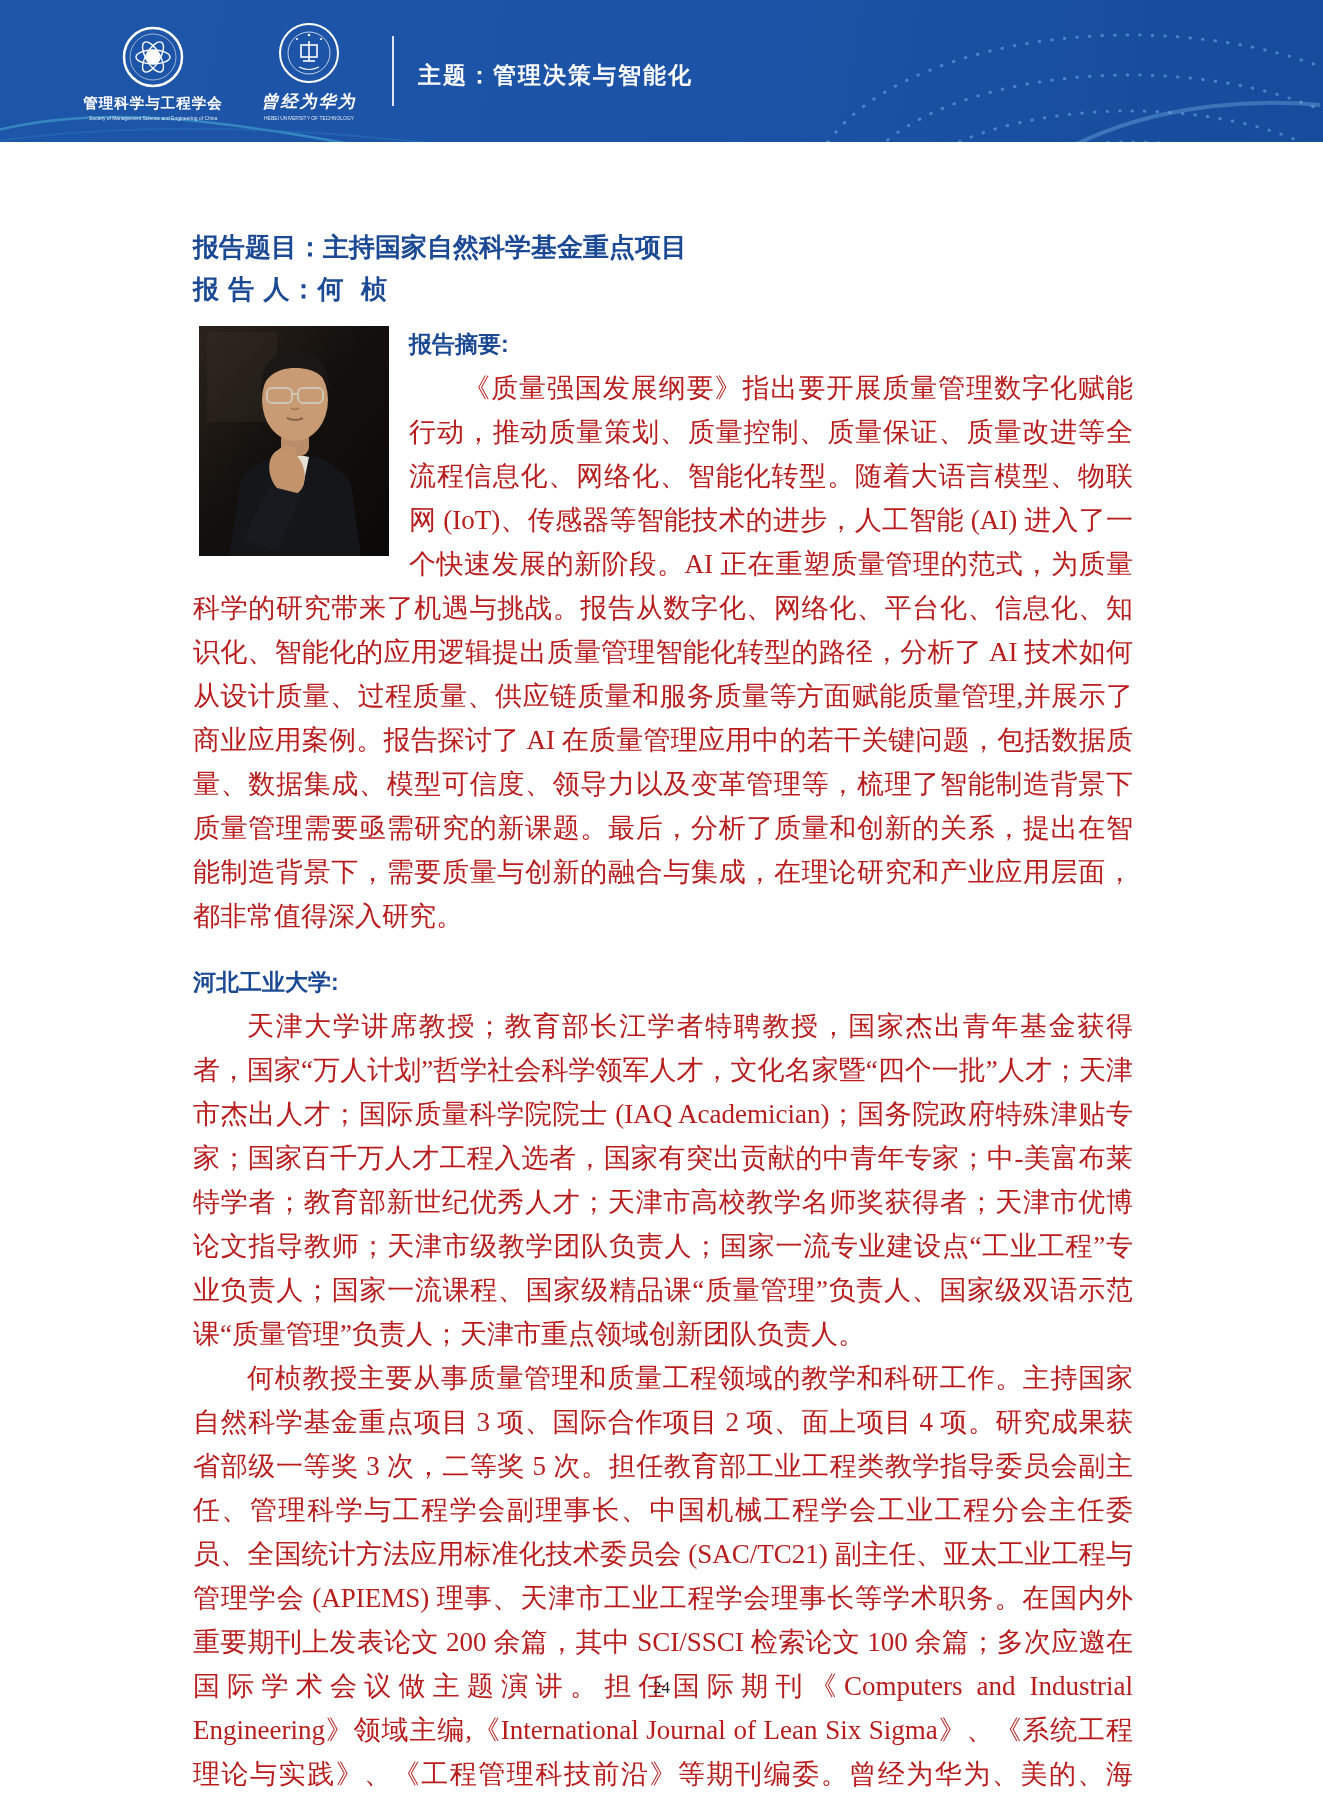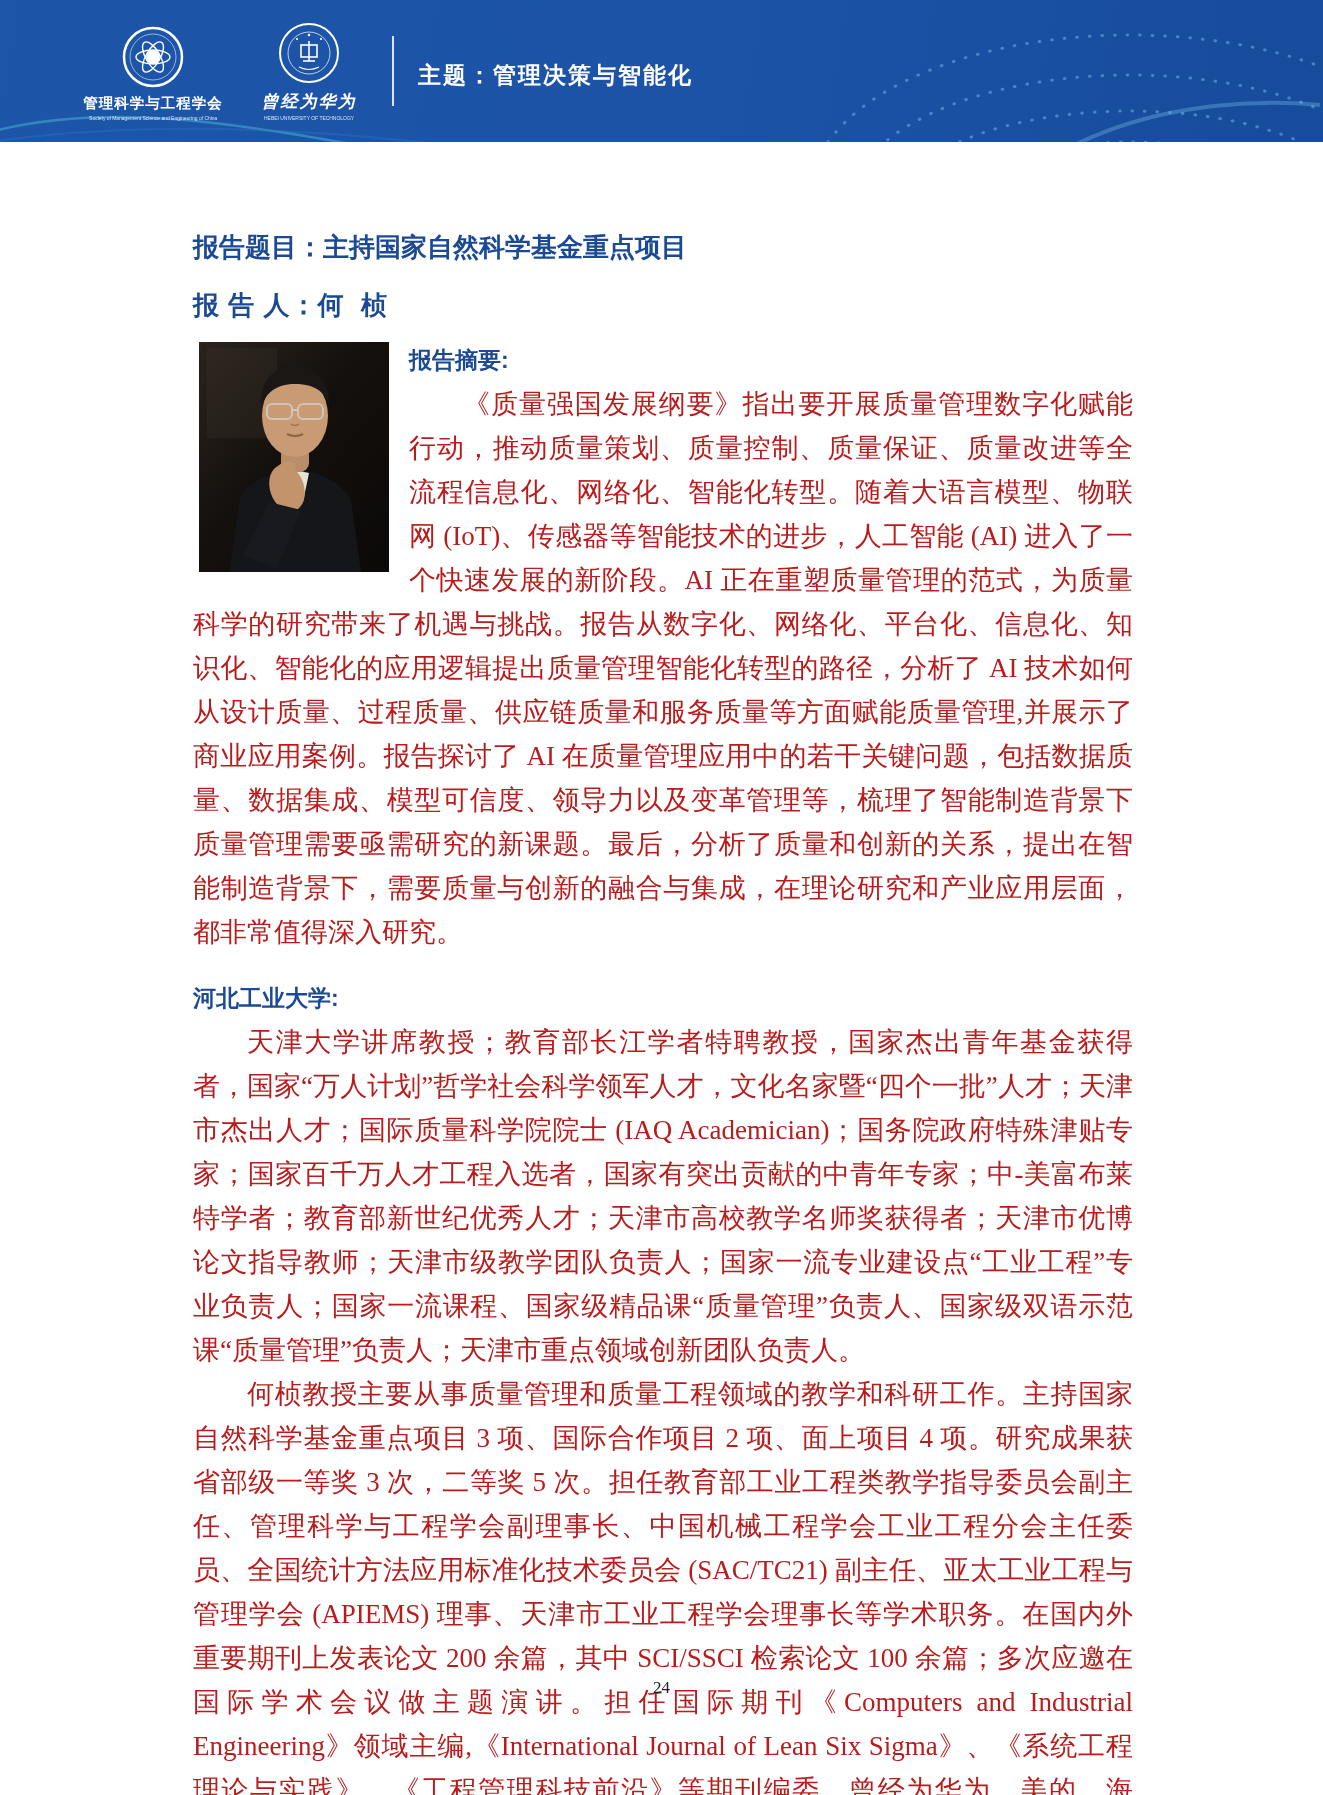--- a/index.html
+++ b/index.html
@@ -35,21 +35,21 @@
     font-size:23px; letter-spacing:2px; margin-top:8px;
   }
 
   
   .content { padding:86px 190px 0 193px; }
   .report-title, .speaker-line {
     font-family:"Liberation Sans",sans-serif;
     color:#1b4994; font-weight:bold; font-size:26px; line-height:38px;
     white-space:pre-wrap;
   }
-  .speaker-line { margin-top:20px; letter-spacing:1px; }
+  .speaker-line { margin-top:4px; letter-spacing:1px; }
   .abstract-block { margin-top:14px; }
   .photo-frame { float:left; width:190px; height:230px; margin:4px 20px 14px 6px; }
   .photo-frame svg { display:block; width:190px; height:230px; }
   .section-heading {
     font-family:"Liberation Sans",sans-serif;
     color:#1b4994; font-weight:bold; font-size:23px; line-height:44px;
   }
   .body-para {
     font-size:27px; line-height:44px; color:#b91c1c;
     text-align:justify; text-indent:2em;

